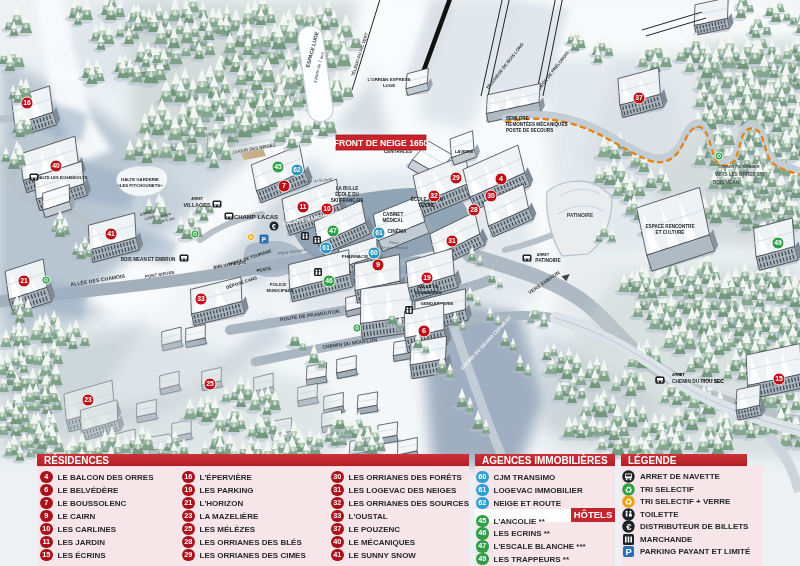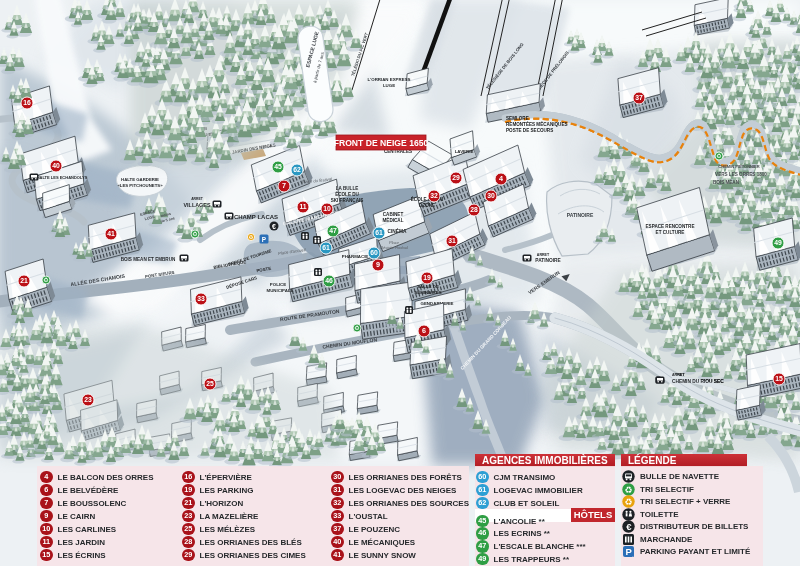--- a/index.html
+++ b/index.html
@@ -2592,20 +2592,21 @@
       <text x="424" y="333.4" font-size="7.2" font-weight="bold" fill="#fff" text-anchor="middle">6</text>
       <circle cx="639" cy="98" r="6" fill="#bb1117" stroke="#ffffff" stroke-width="0.9"></circle>
       <text x="639" y="100.4" font-size="6.8" font-weight="bold" fill="#fff" text-anchor="middle">37</text>
       <circle cx="778" cy="243" r="6" fill="#2f9e44" stroke="#ffffff" stroke-width="0.9"></circle>
       <text x="778" y="245.4" font-size="6.8" font-weight="bold" fill="#fff" text-anchor="middle">49</text>
       <circle cx="779" cy="379" r="6" fill="#bb1117" stroke="#ffffff" stroke-width="0.9"></circle>
       <text x="779" y="381.4" font-size="6.8" font-weight="bold" fill="#fff" text-anchor="middle">15</text>
       <rect x="336" y="135" width="90" height="15" fill="#c8232a" stroke="#9d161c" stroke-width="0.8"></rect>
       <text x="381" y="146" font-size="8.6" font-weight="bold" fill="#fff" text-anchor="middle">FRONT DE NEIGE 1650</text>
     </svg>
+<div class="hdr" style="left:37px;top:454px;width:432px">RÉSIDENCES</div>
     <div class="pan" style="left:37px;top:466px;width:432px;height:100px"></div>
     <div class="hdr" style="left:475px;top:454px;width:140px">AGENCES IMMOBILIÈRES</div>
     <div class="pan" style="left:475px;top:466px;width:140px;height:100px"></div>
     <div class="hdr" style="left:621px;top:454px;width:126px">LÉGENDE</div>
     <div class="pan" style="left:621px;top:466px;width:142px;height:100px"></div>
     <div class="row" style="left:40px;top:470.5px">
       <span class="c" style="background:#a9121a">4</span>
       <span class="t">LE BALCON DES ORRES</span>
     </div>
     <div class="row" style="left:40px;top:483.5px">
@@ -2691,21 +2692,21 @@
     <div class="row" style="left:476px;top:470.5px">
       <span class="c" style="background:#2e9fd4">60</span>
       <span class="t">CJM TRANSIMO</span>
     </div>
     <div class="row" style="left:476px;top:483.5px">
       <span class="c" style="background:#2e9fd4">61</span>
       <span class="t">LOGEVAC IMMOBILIER</span>
     </div>
     <div class="row" style="left:476px;top:496.5px">
       <span class="c" style="background:#2e9fd4">62</span>
-      <span class="t">CLUB ET SOLEIL</span>
+      <span class="t">NEIGE ET ROUTE</span>
     </div>
     <div style="position:absolute;left:475px;top:508.5px;width:96px;height:13.5px;background:#fff"></div>
     <div style="position:absolute;left:571px;top:508px;width:44px;height:14px;background:#c1272d;color:#fff;font-weight:bold;font-size:9.5px;text-align:center;line-height:14px">HÔTELS</div>
     <div class="row" style="left:476px;top:514.5px">
       <span class="c" style="background:#2f9e44">45</span>
       <span class="t">L'ANCOLIE **</span>
     </div>
     <div class="row" style="left:476px;top:527.2px">
       <span class="c" style="background:#2f9e44">46</span>
       <span class="t">LES ECRINS **</span>
@@ -2721,21 +2722,21 @@
     <div class="row" style="left:622px;top:470.0px">
       <span class="ic">
         <svg width="13" height="13" viewBox="0 0 13 13">
           <circle cx="6.5" cy="6.5" r="6.2" fill="#1d2125"></circle>
           <rect x="3" y="3.4" width="7" height="5.2" rx="1" fill="#fff"></rect>
           <rect x="3.8" y="4.4" width="5.4" height="2" fill="#1d2125"></rect>
           <circle cx="4.6" cy="9.4" r="0.9" fill="#fff"></circle>
           <circle cx="8.4" cy="9.4" r="0.9" fill="#fff"></circle>
         </svg>
       </span>
-      <span class="t">BULLE DE NAVETTE</span>
+      <span class="t">ARRET DE NAVETTE</span>
     </div>
     <div class="row" style="left:622px;top:482.5px">
       <span class="ic">
         <svg width="13" height="13" viewBox="0 0 13 13">
           <circle cx="6.5" cy="6.5" r="6.2" fill="#2f9e44"></circle>
           <text x="6.5" y="9.6" font-size="9" fill="#fff" text-anchor="middle">♻</text>
         </svg>
       </span>
       <span class="t">TRI SELECTIF</span>
     </div>

